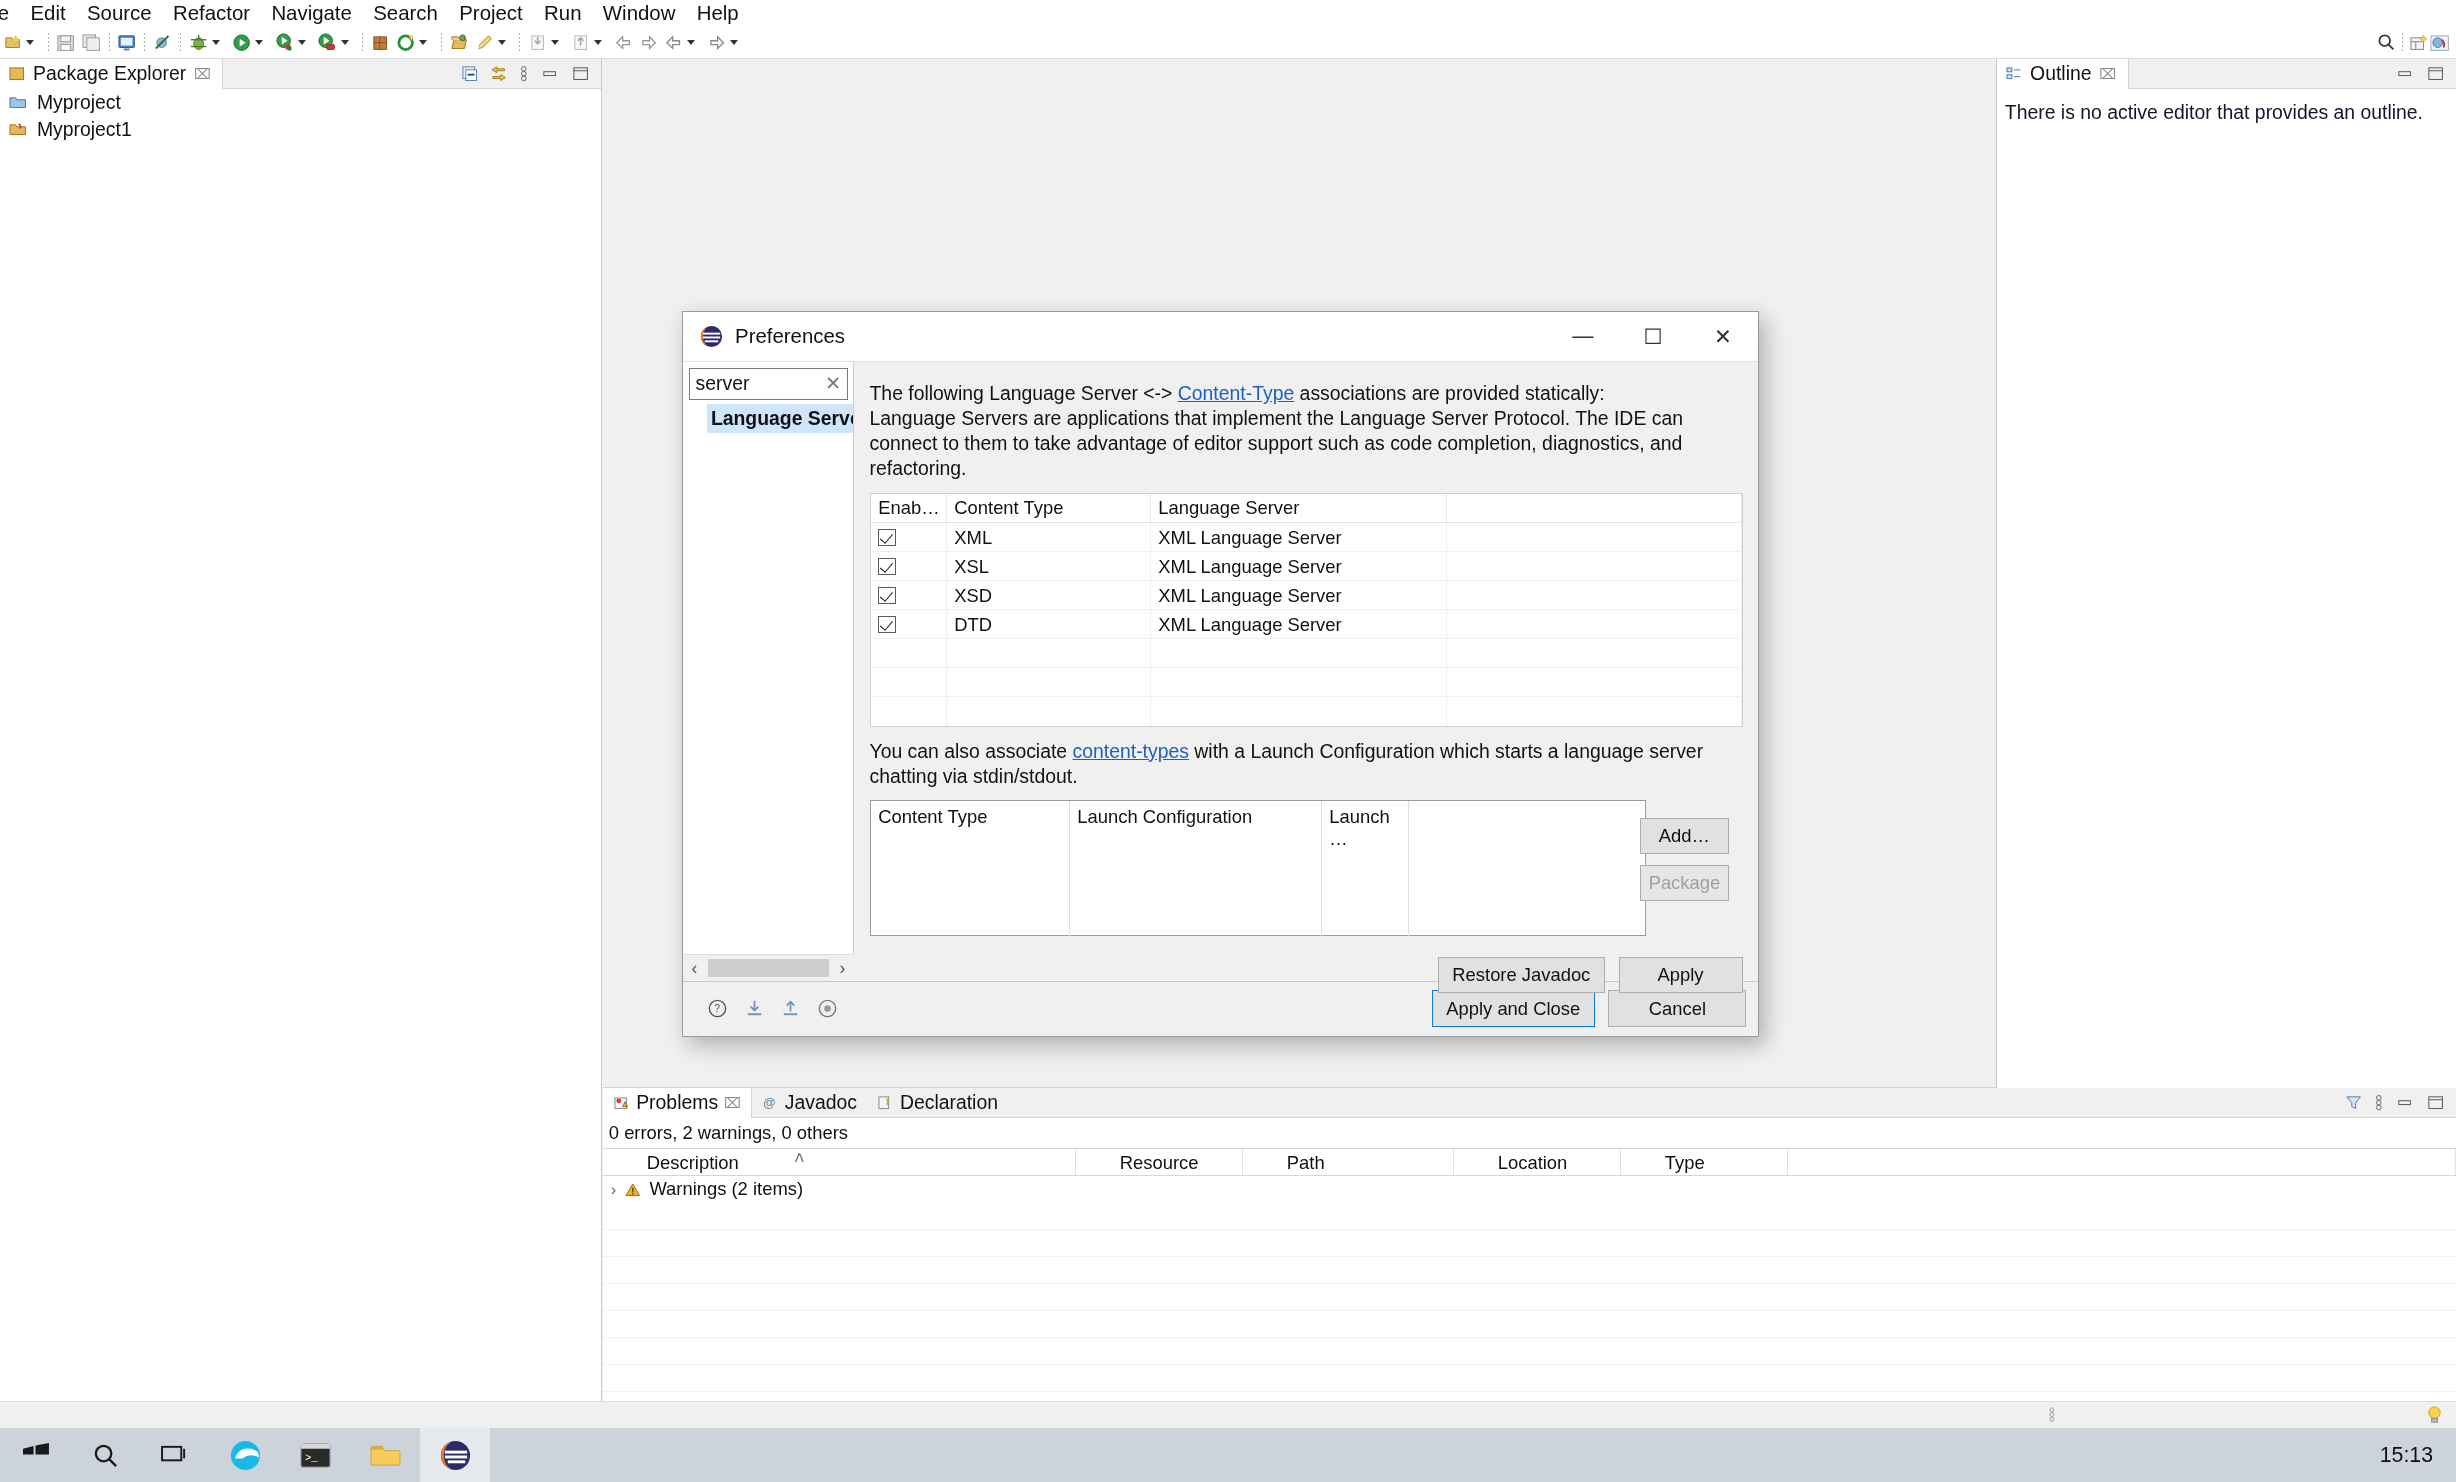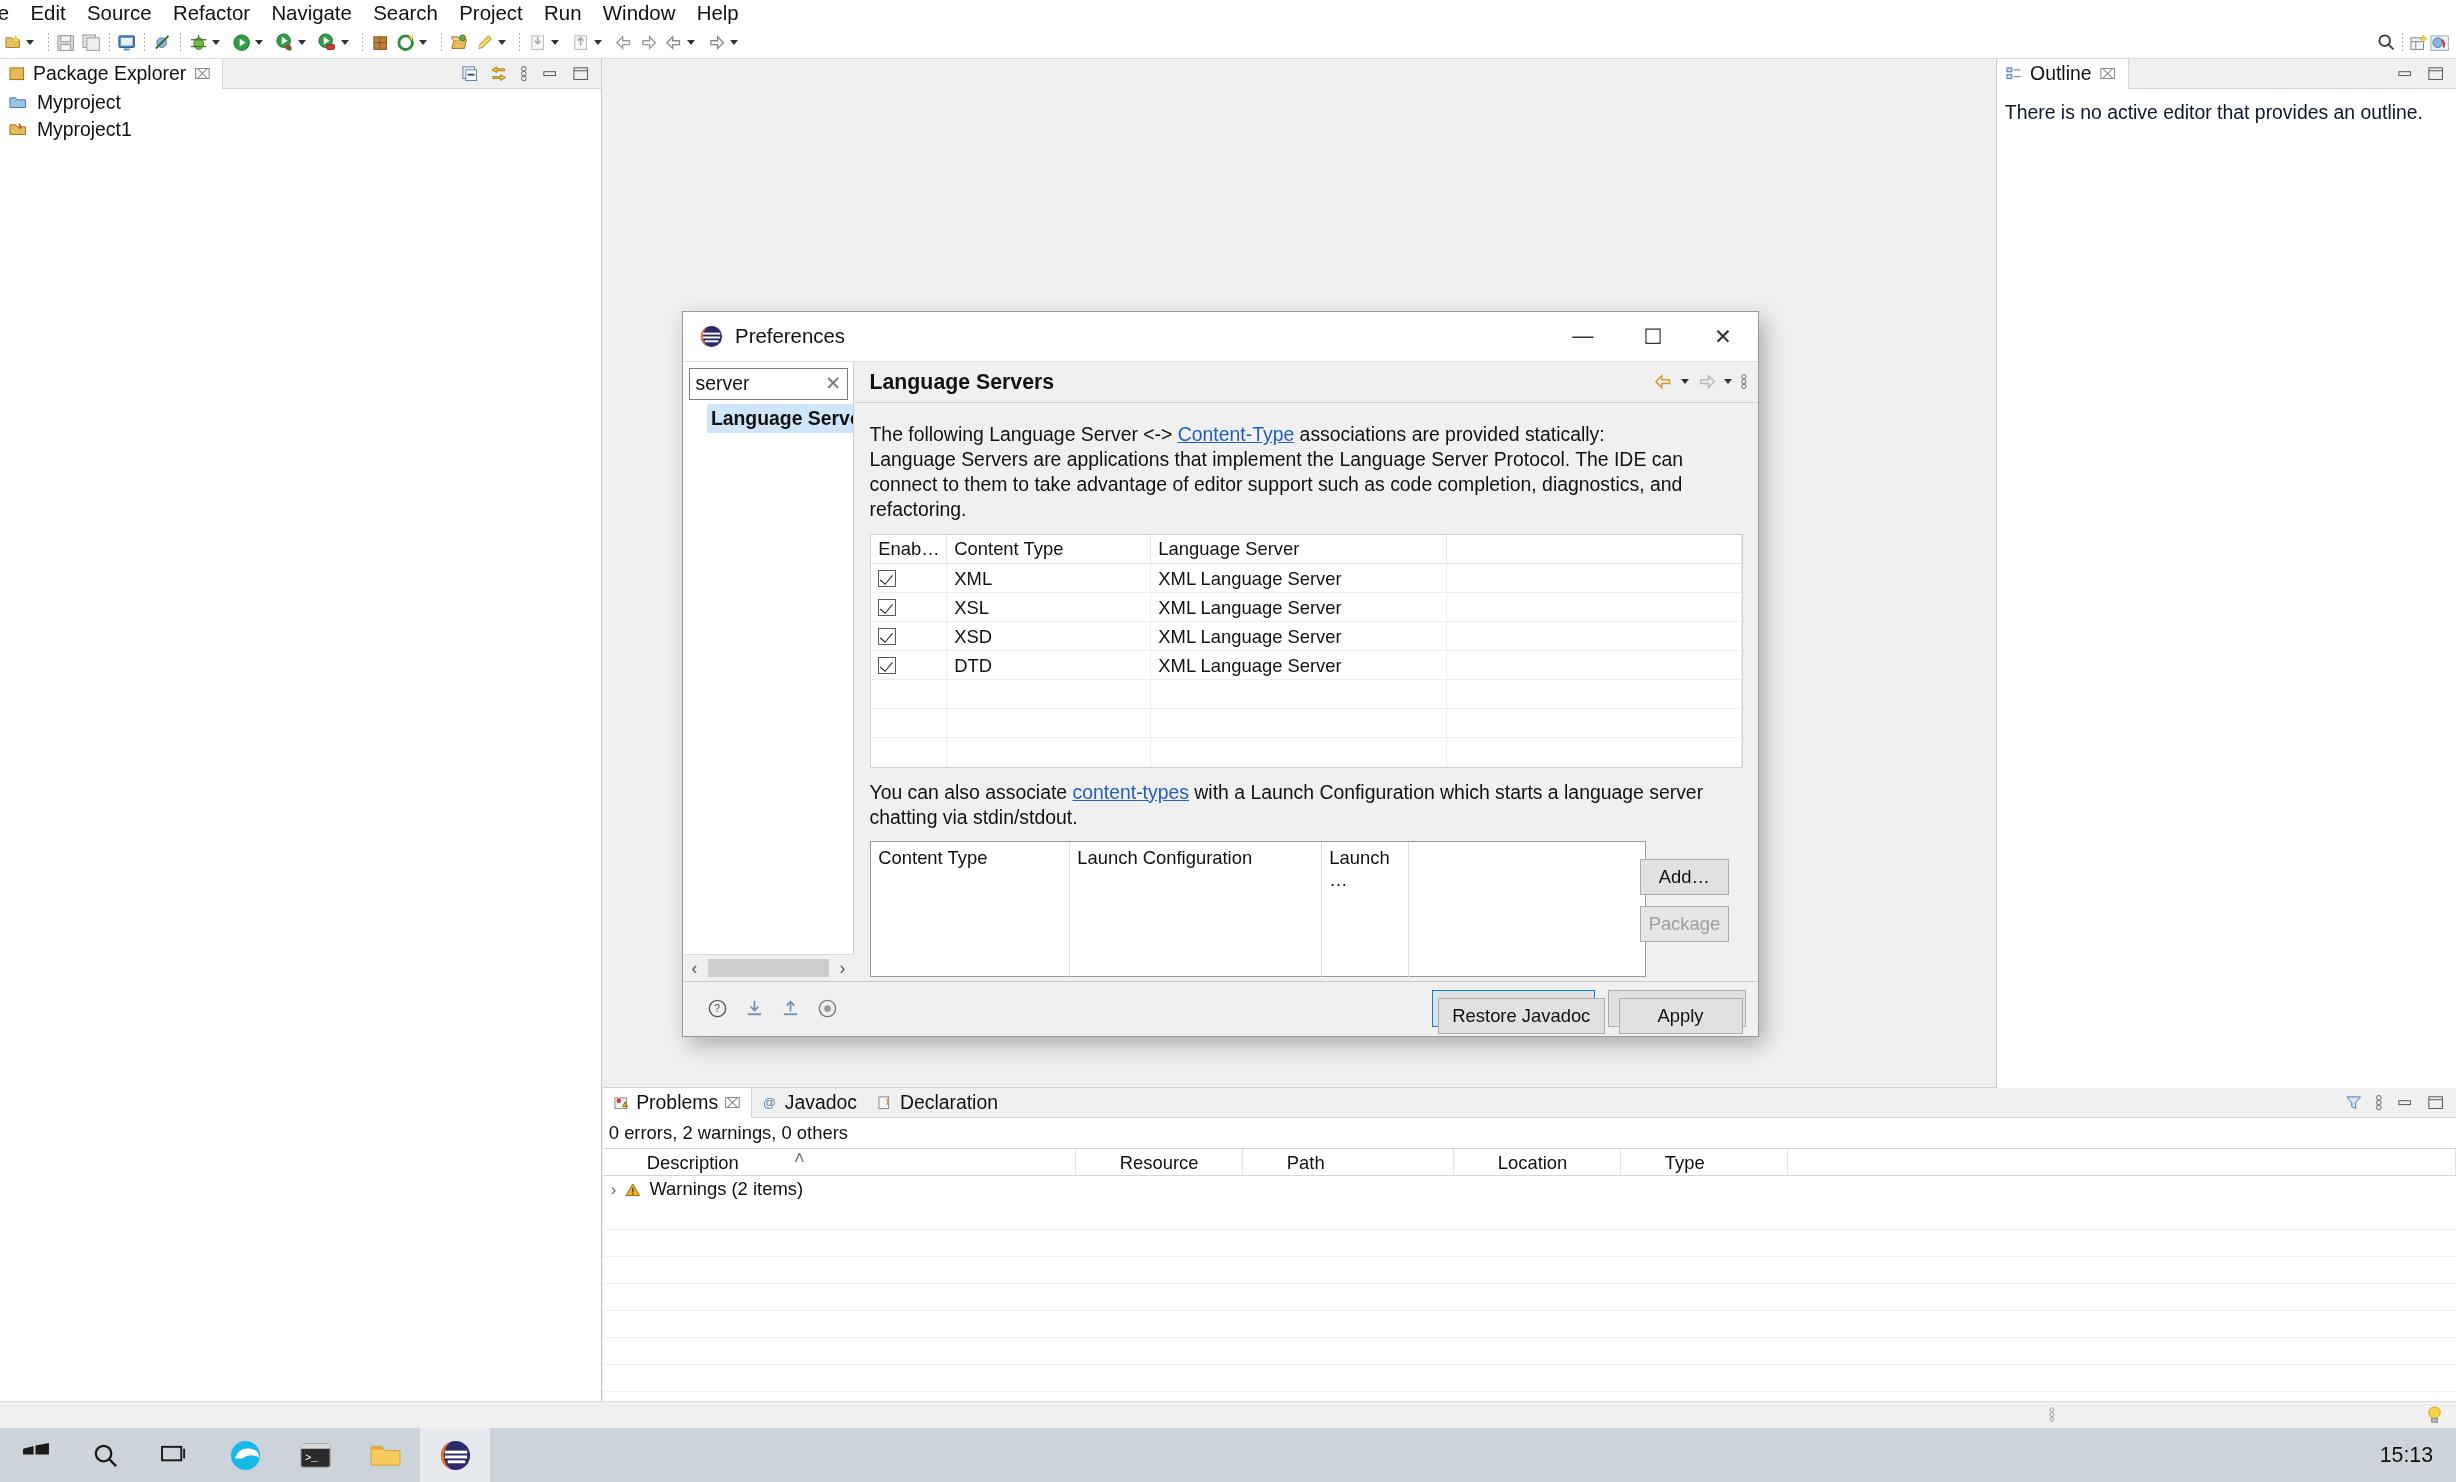--- a/index.html
+++ b/index.html
@@ -522,38 +522,20 @@
         </div>
         <div class="tree-sel">Language Serve</div>
         <div class="hscroll">
           <div class="hs-arrow">‹</div>
           <div class="hs-thumb"></div>
           <div class="hs-arrow">›</div>
         </div>
       </div>
 
       <div class="dlg-right">
-        <div class="page-head">
-          <span class="page-title">Language Servers</span>
-          <span class="page-head-tools">
-            <span class="ic" style="width:21.3px;height:21.3px"><svg width="21.3" height="21.3" viewBox="0 0 22 22">
-                  <path d="M9 5 L3 11 L9 17 L9 13 L17 13 L17 9 L9 9 Z" fill="none" stroke="#d19a2e" stroke-width="1.5"></path>
-                </svg></span>
-            <span style="width:0;height:0;border-left:4.9px solid transparent;border-right:4.9px solid transparent;border-top:5.8px solid #333"></span>
-            <span class="ic" style="width:21.3px;height:21.3px"><svg width="21.3" height="21.3" viewBox="0 0 22 22">
-                  <path d="M13 5 L19 11 L13 17 L13 13 L5 13 L5 9 L13 9 Z" fill="none" stroke="#b9b9b9" stroke-width="1.5"></path>
-                </svg></span>
-            <span style="width:0;height:0;border-left:4.9px solid transparent;border-right:4.9px solid transparent;border-top:5.8px solid #333"></span>
-            <span class="ic" style="width:9.7px;height:21.3px"><svg width="9.7" height="21.3" viewBox="0 0 10 22">
-                  <circle cx="5" cy="6" r="2.2" fill="none" stroke="#666"></circle>
-                  <circle cx="5" cy="11" r="2.2" fill="none" stroke="#666"></circle>
-                  <circle cx="5" cy="16" r="2.2" fill="none" stroke="#666"></circle>
-                </svg></span>
-          </span>
-        </div>
 
         <div class="page-content">
           <div class="desc" style="margin-top:7.8px">
             <span>The following Language Server &lt;-&gt; </span><span class="lnk">Content-Type</span><span> associations are provided statically:</span>
           </div>
           <div class="desc">Language Servers are applications that implement the Language Server Protocol. The IDE can connect to them to take advantage of editor support such as code completion, diagnostics, and refactoring.</div>
 
           <div class="tbl">
             <div class="tbl-head">
               <div class="c-en">Enab…</div>

